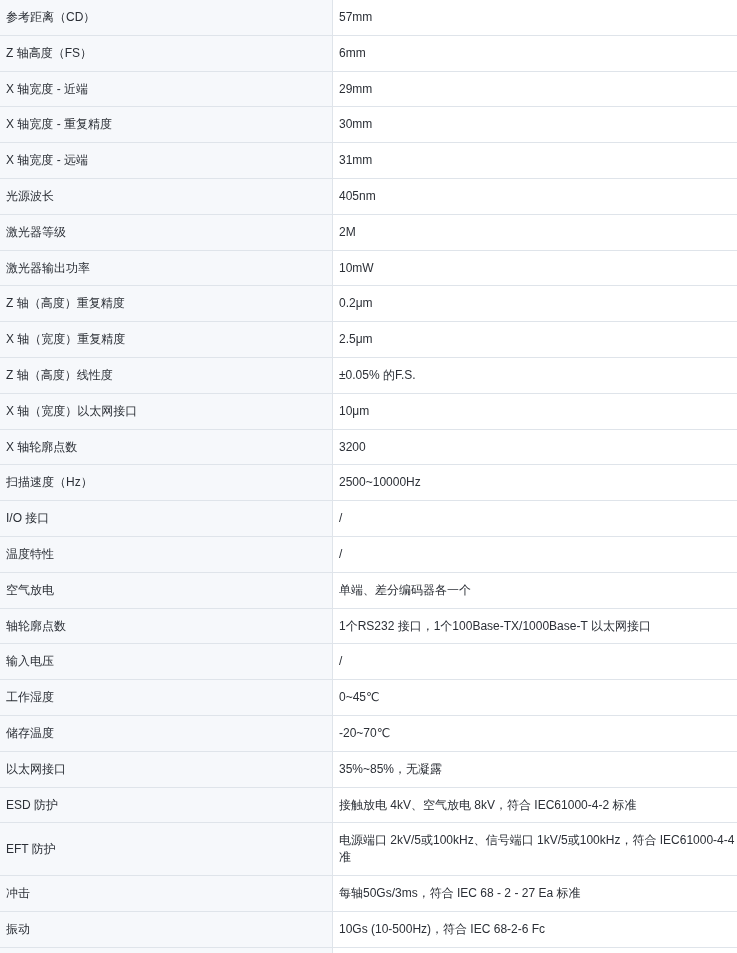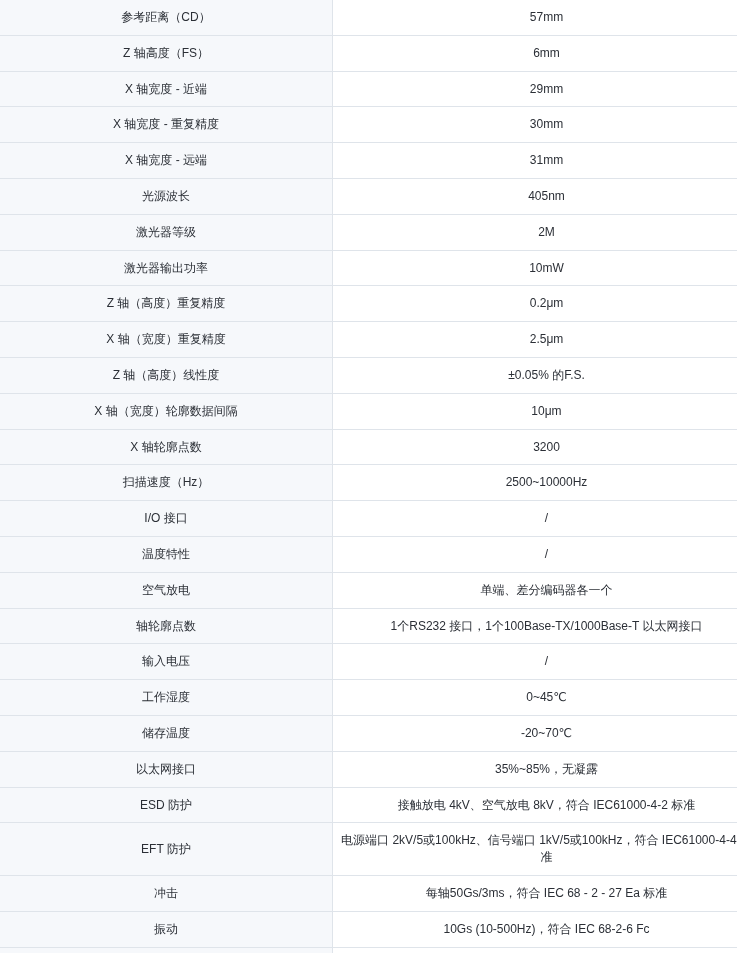--- a/index.html
+++ b/index.html
@@ -13,21 +13,21 @@
   }
   table.spec-table {
     width: 737px;
     border-collapse: collapse;
     table-layout: fixed;
   }
   table.spec-table td {
     border: 1px solid #dfe4ea;
     font-size: 12px;
     color: #2b2f36;
-    text-align: center;
+    text-align: left;
     vertical-align: middle;
     padding: 9px 6px;
     line-height: 1.4;
     height: 13px;
   }
   table.spec-table td.label-cell {
     width: 320px;
     background: #f6f8fb;
   }
   table.spec-table td.value-cell {
@@ -87,21 +87,21 @@
       </tr>
       <tr>
         <td class="label-cell">X 轴（宽度）重复精度</td>
         <td class="value-cell">2.5μm</td>
       </tr>
       <tr>
         <td class="label-cell">Z 轴（高度）线性度</td>
         <td class="value-cell">±0.05% 的F.S.</td>
       </tr>
       <tr>
-        <td class="label-cell">X 轴（宽度）轮廓数据间隔</td>
+        <td class="label-cell">X 轴（宽度）以太网接口</td>
         <td class="value-cell">10μm</td>
       </tr>
       <tr>
         <td class="label-cell">X 轴轮廓点数</td>
         <td class="value-cell">3200</td>
       </tr>
       <tr>
         <td class="label-cell">扫描速度（Hz）</td>
         <td class="value-cell">2500~10000Hz</td>
       </tr>

